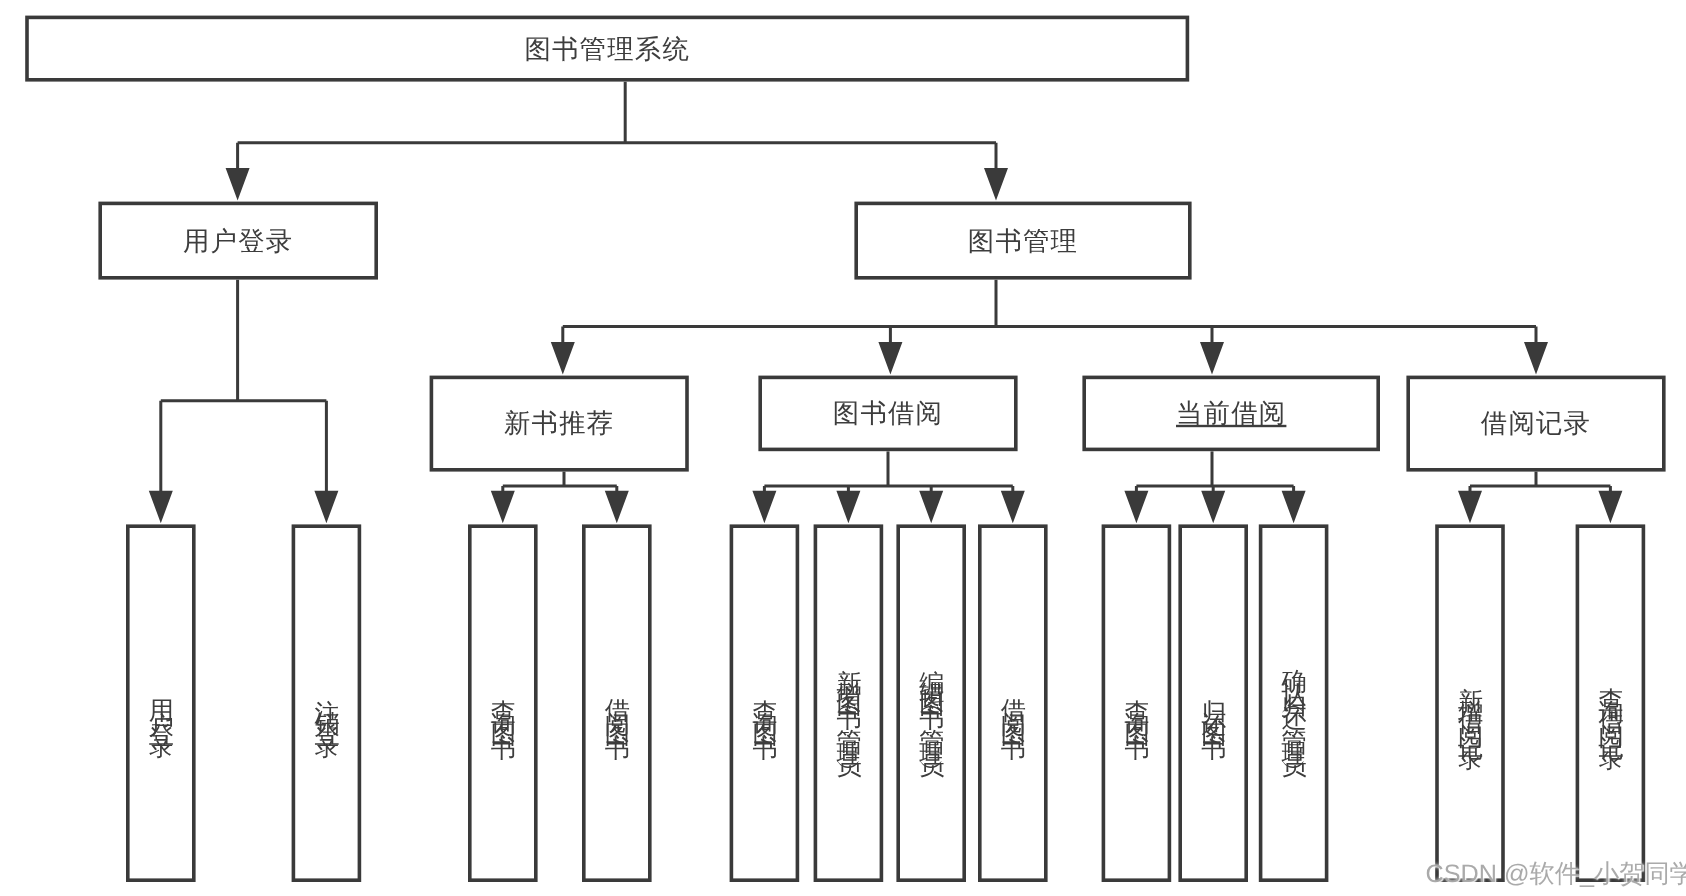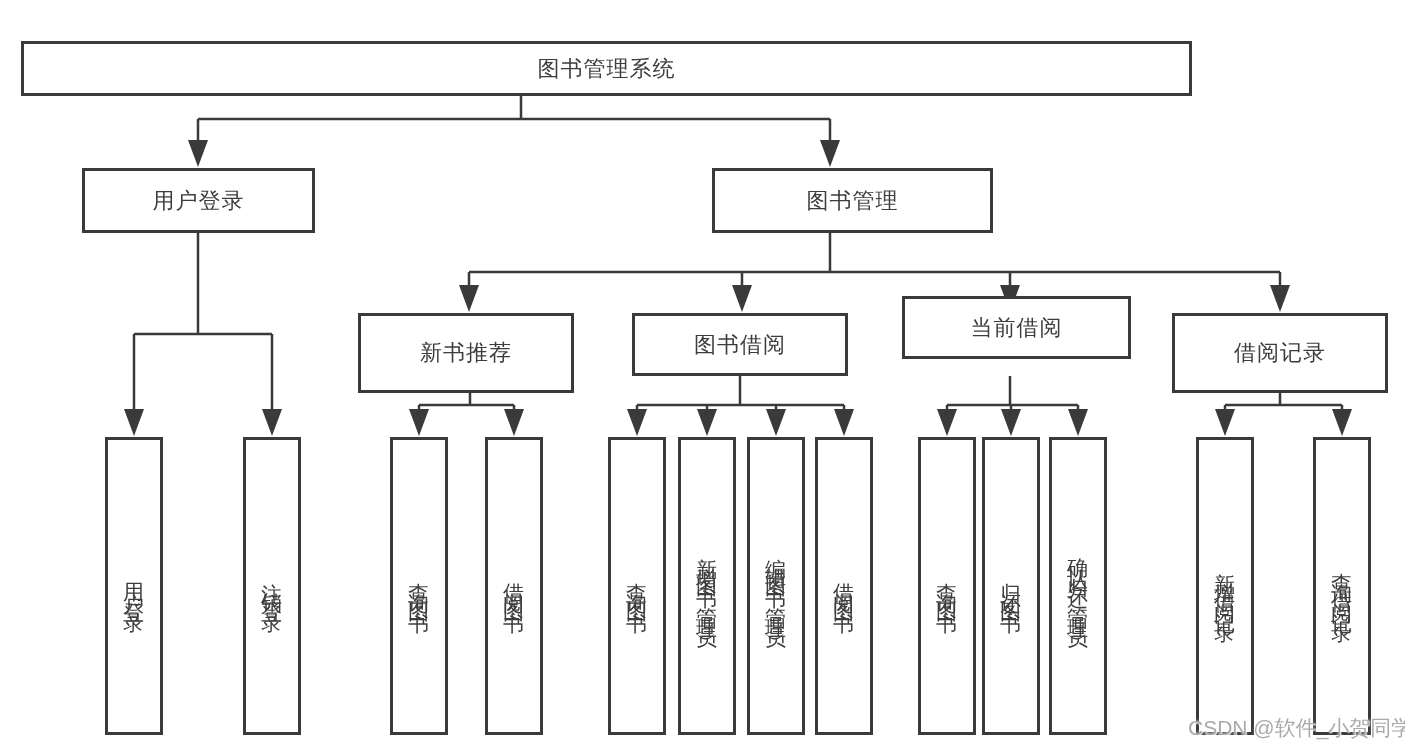--- a/index.html
+++ b/index.html
@@ -87,38 +87,38 @@
       M697,409 L717,409 L707,436 Z
       M766,409 L786,409 L776,436 Z
       M834,409 L854,409 L844,436 Z
       M937,409 L957,409 L947,436 Z
       M1001,409 L1021,409 L1011,436 Z
       M1068,409 L1088,409 L1078,436 Z
       M1215,409 L1235,409 L1225,436 Z
       M1332,409 L1352,409 L1342,436 Z"></path>
   </svg>
 
-  <div class="node" style="left:21px; top:13px; width:1171px; height:55px;margin-top:28px;">
+  <div class="node" style="left:21px; top:13px; width:970px; height:55px;">
     <span>图书管理系统</span>
   </div>
 
   <div class="node" style="left:82px; top:168px; width:233px; height:65px;">
     <span>用户登录</span>
   </div>
   <div class="node" style="left:712px; top:168px; width:281px; height:65px;">
     <span>图书管理</span>
   </div>
 
   <div class="node" style="left:358px; top:313px; width:216px; height:80px;">
     <span>新书推荐</span>
   </div>
   <div class="node" style="left:632px; top:313px; width:216px; height:63px;">
     <span>图书借阅</span>
   </div>
-  <div class="node" style="left:902px; top:296px; width:229px; height:63px;">
+  <div class="node" style="left:902px; top:313px; width:248px; height:63px;text-decoration:underline;">
     <span>当前借阅</span>
   </div>
   <div class="node" style="left:1172px; top:313px; width:216px; height:80px;">
     <span>借阅记录</span>
   </div>
 
   <div class="node leaf" style="left:105px; top:437px; width:58px; height:298px;">
     <span>用户登录</span>
   </div>
   <div class="node leaf" style="left:243px; top:437px; width:58px; height:298px;">

